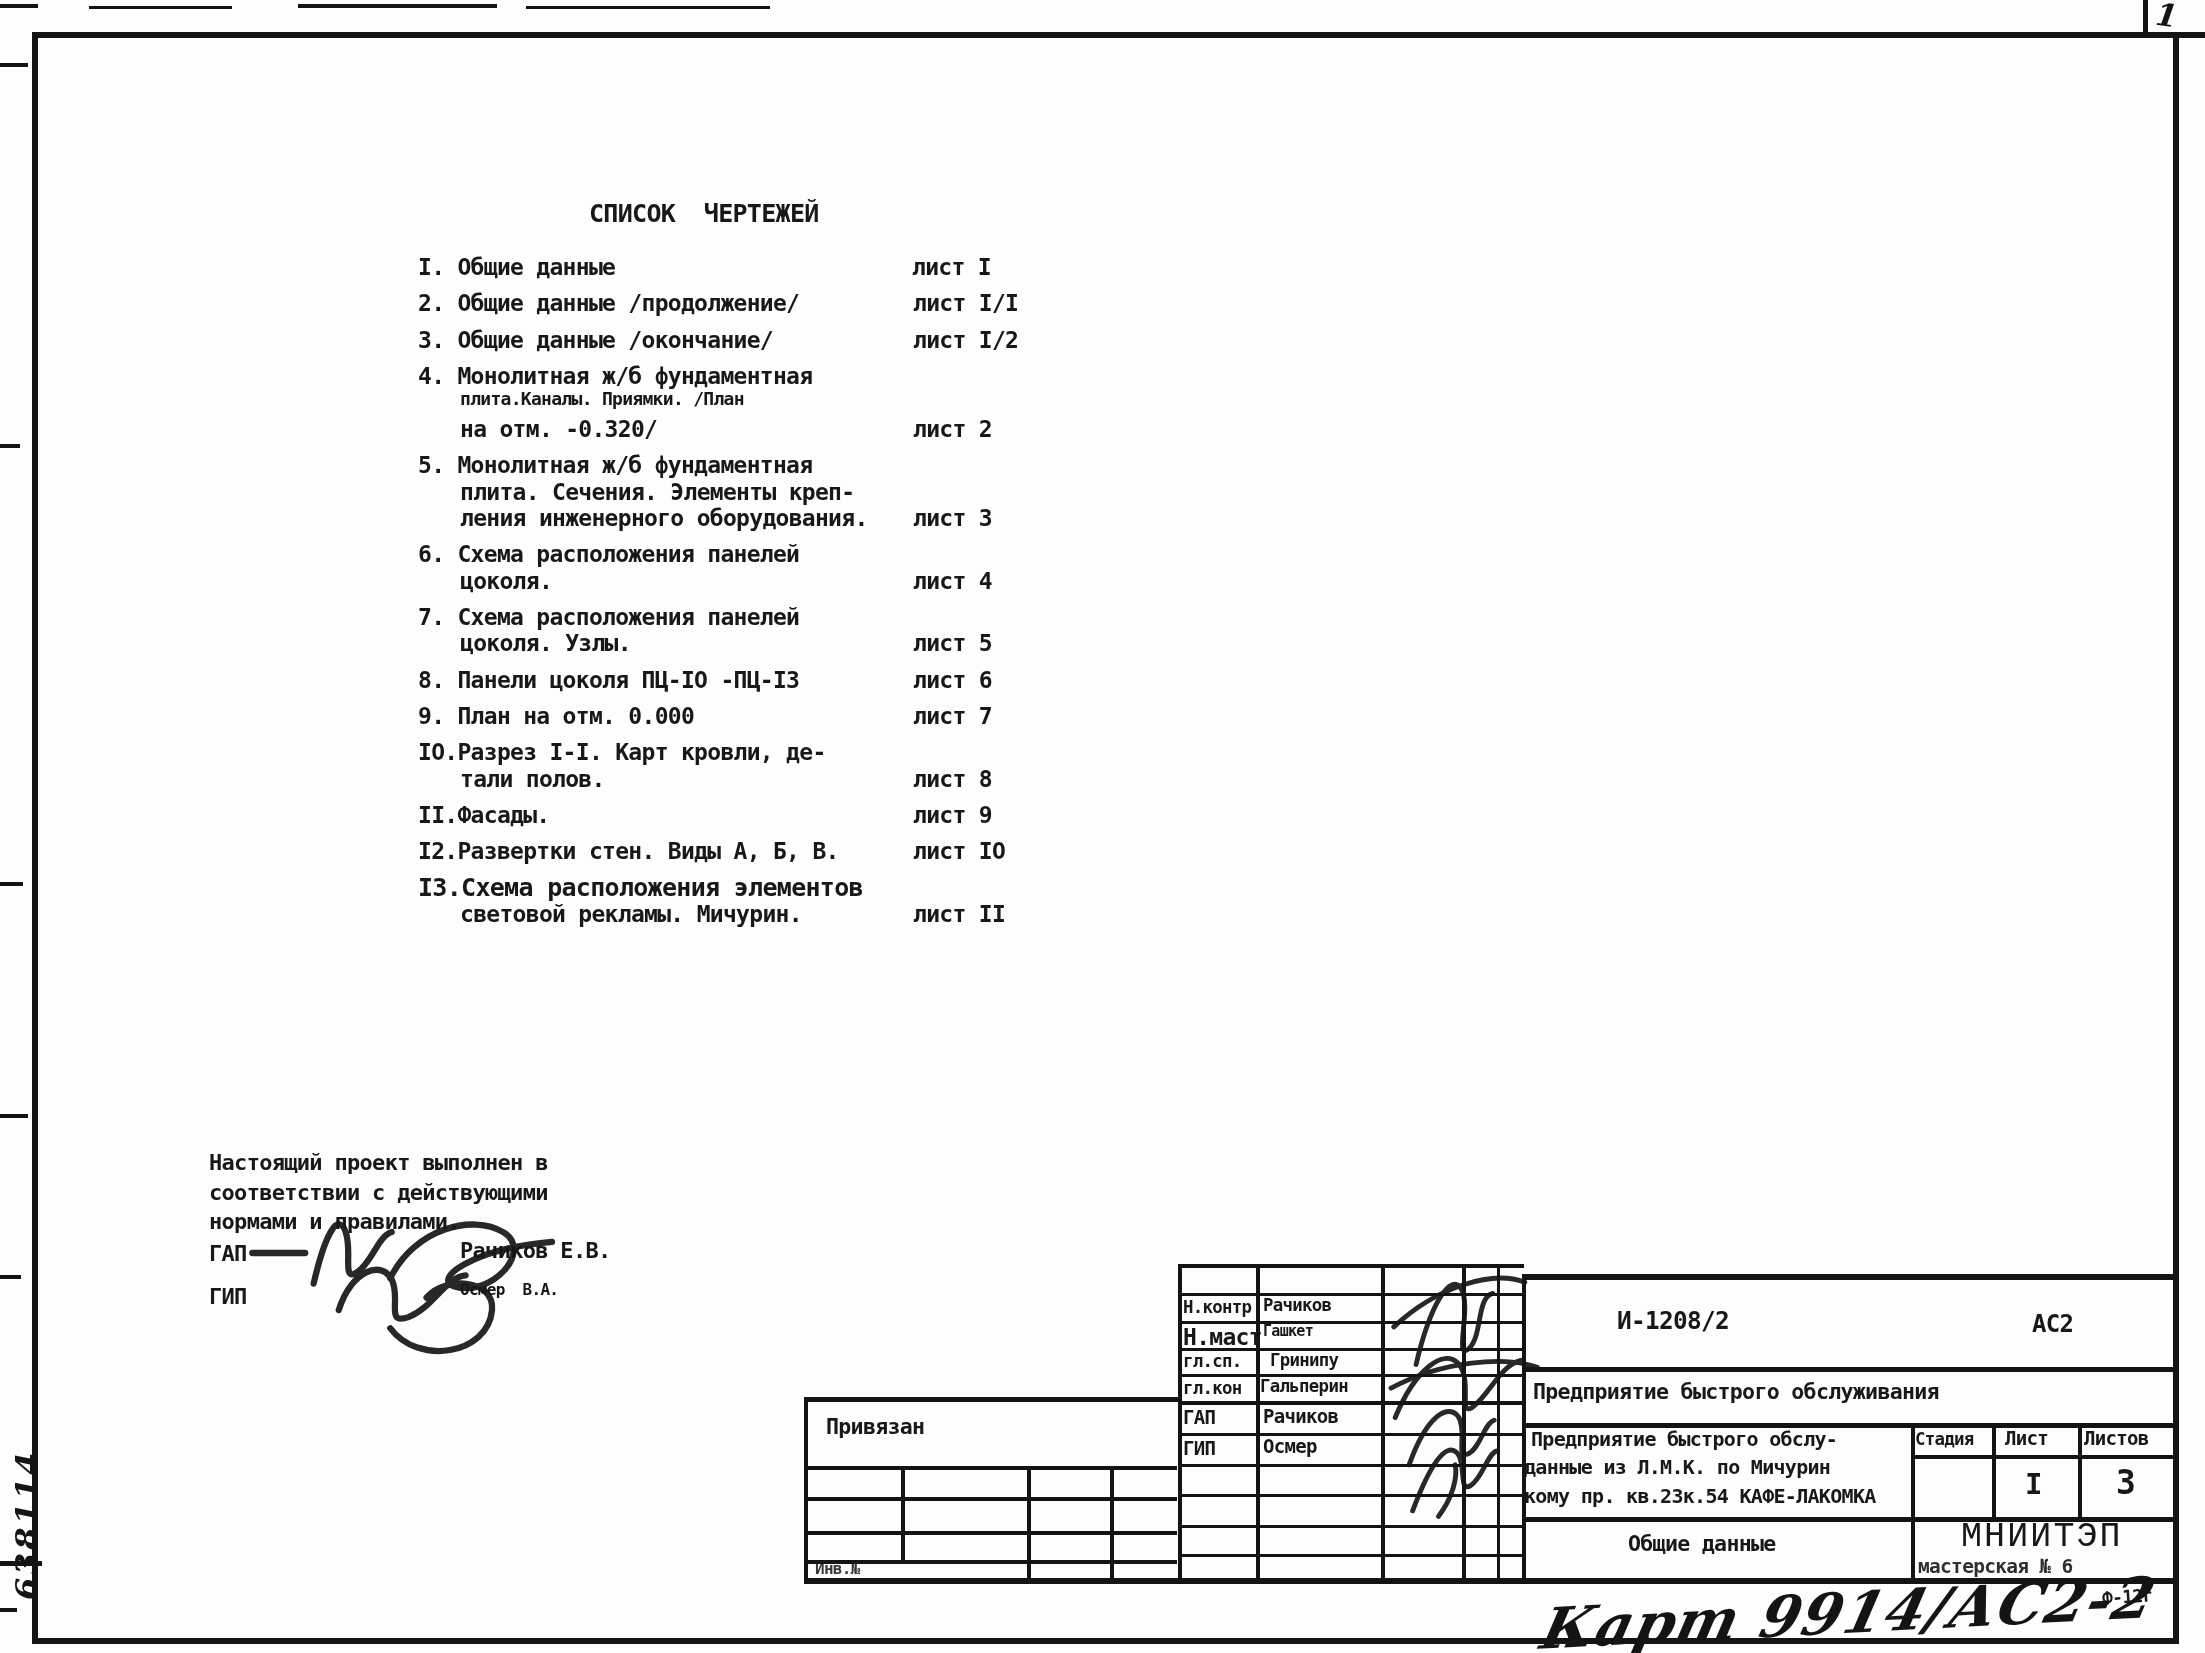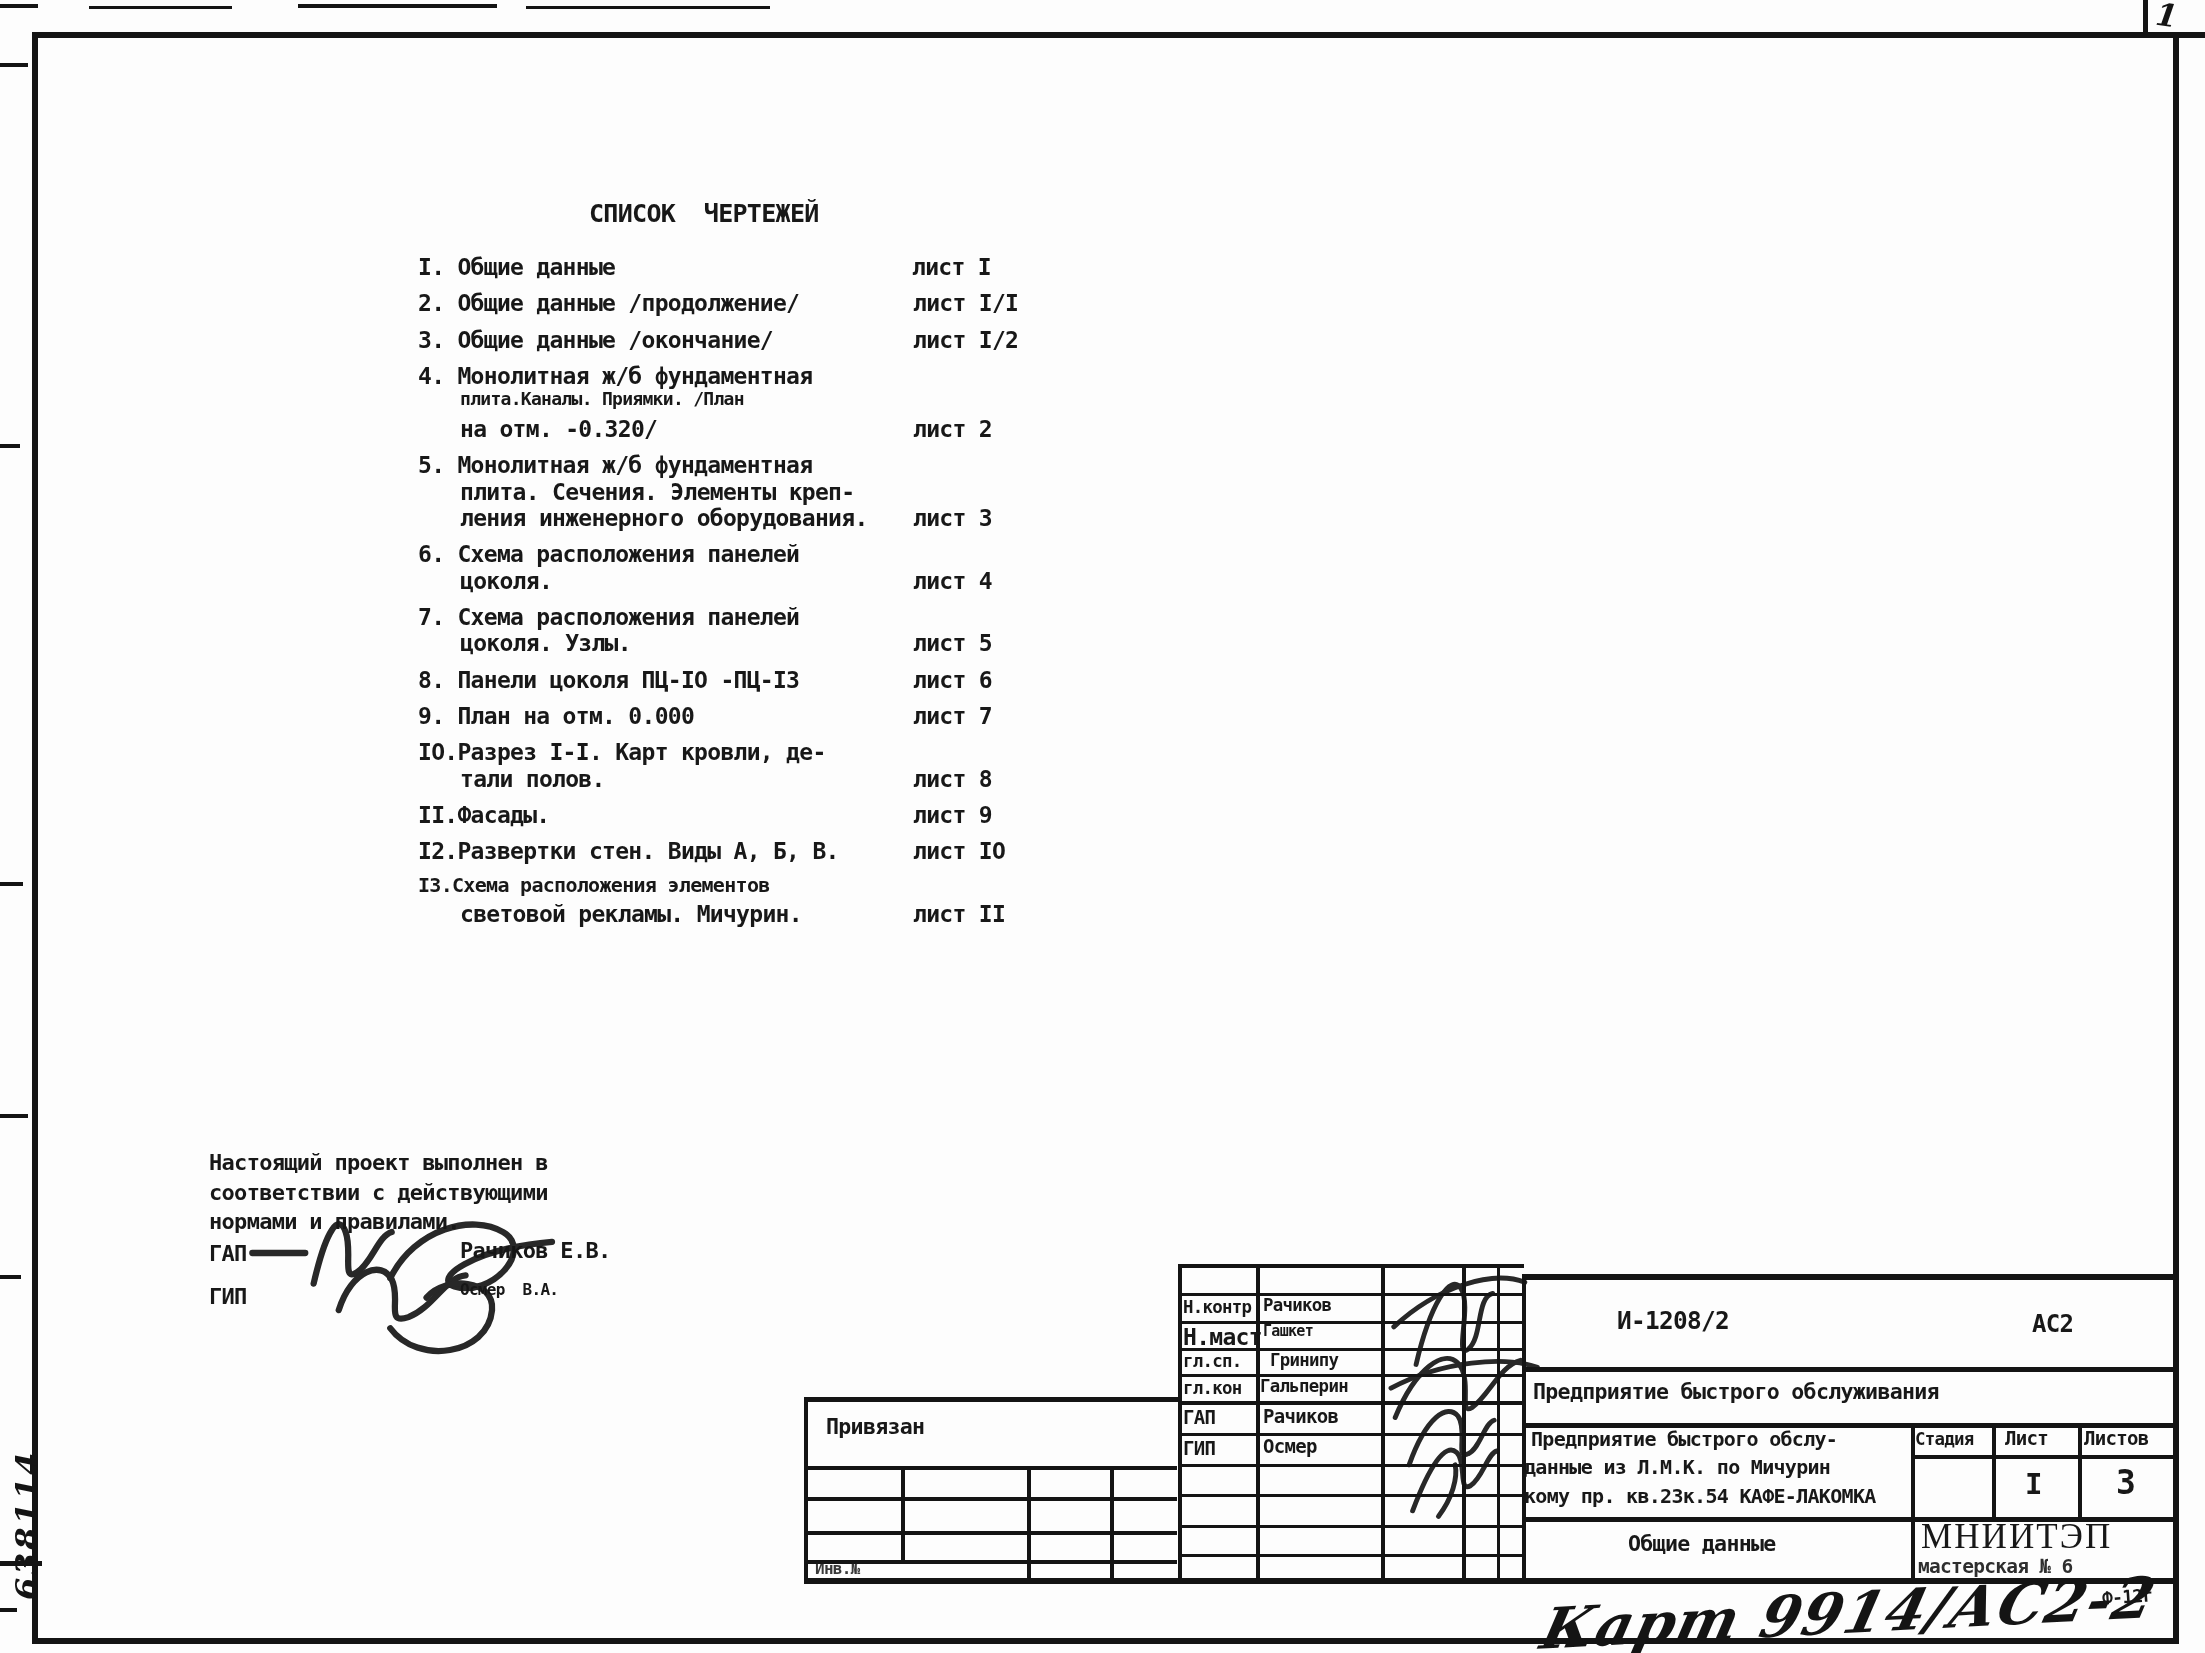--- a/index.html
+++ b/index.html
@@ -3,21 +3,21 @@
 <meta charset="utf-8">
 <style>
   html,body{margin:0;padding:0;background:#e8e8e8;}
   .sheet{position:relative;width:2205px;height:1653px;background:#fdfdfd;overflow:hidden;
          font-family:"DejaVu Sans Mono","Liberation Mono",monospace;}
   .ln{position:absolute;background:#141414;}
   .t{position:absolute;font-family:"DejaVu Sans Mono","Liberation Mono",monospace;
      font-weight:bold;color:#181818;white-space:pre;letter-spacing:-0.7px;line-height:1.05;}
   .hand{position:absolute;font-family:"DejaVu Serif","Liberation Serif",serif;
         font-style:italic;color:#141414;white-space:pre;}
-  .sans{font-family:Liberation Serif, serif;}
+  .sans{font-family:Liberation Mono, monospace;margin-left:40px;}
   svg.sig{position:absolute;left:0;top:0;pointer-events:none;}
 </style>
 </head>
 <body>
 
 <div class="sheet">
 
   <div class="ln" style="left:0;top:4.2px;width:38px;height:3.5px"></div>
   <div class="ln" style="left:89px;top:6.3px;width:143px;height:2.8px"></div>
   <div class="ln" style="left:298px;top:3.5px;width:199px;height:4.9px"></div>
@@ -79,21 +79,21 @@
   <div class="t" style="left:418px;top:740px;font-size:23px">IО.Разрез I-I. Карт кровли, де-</div>
   <div class="t" style="left:460px;top:767px;font-size:23px">тали полов.</div>
   <div class="t" style="left:913px;top:767px;font-size:23px">лист 8</div>
 
   <div class="t" style="left:418px;top:803px;font-size:23px">II.Фасады.</div>
   <div class="t" style="left:913px;top:803px;font-size:23px">лист 9</div>
 
   <div class="t" style="left:418px;top:839px;font-size:23px">I2.Развертки стен. Виды А, Б, В.</div>
   <div class="t" style="left:913px;top:839px;font-size:23px">лист IО</div>
 
-  <div class="t" style="left:418px;top:875px;font-size:20px">I3.Схема расположения элементов</div>
+  <div class="t" style="left:418px;top:875px;font-size:25px">I3.Схема расположения элементов</div>
   <div class="t" style="left:460px;top:902px;font-size:23px">световой рекламы. Мичурин.</div>
   <div class="t" style="left:913px;top:902px;font-size:23px">лист II</div>
 
   <div class="t" style="left:209px;top:1151px;font-size:22px">Настоящий проект выполнен в</div>
   <div class="t" style="left:209px;top:1181px;font-size:22px">соответствии с действующими</div>
   <div class="t" style="left:209px;top:1210px;font-size:22px">нормами и правилами.</div>
   <div class="t" style="left:209px;top:1242px;font-size:22px">ГАП</div>
   <div class="t" style="left:460px;top:1239px;font-size:22px">Рачиков Е.В.</div>
   <div class="t" style="left:209px;top:1285px;font-size:22px">ГИП</div>
   <div class="t" style="left:460px;top:1282px;font-size:16px">Осмер  В.А.</div>

